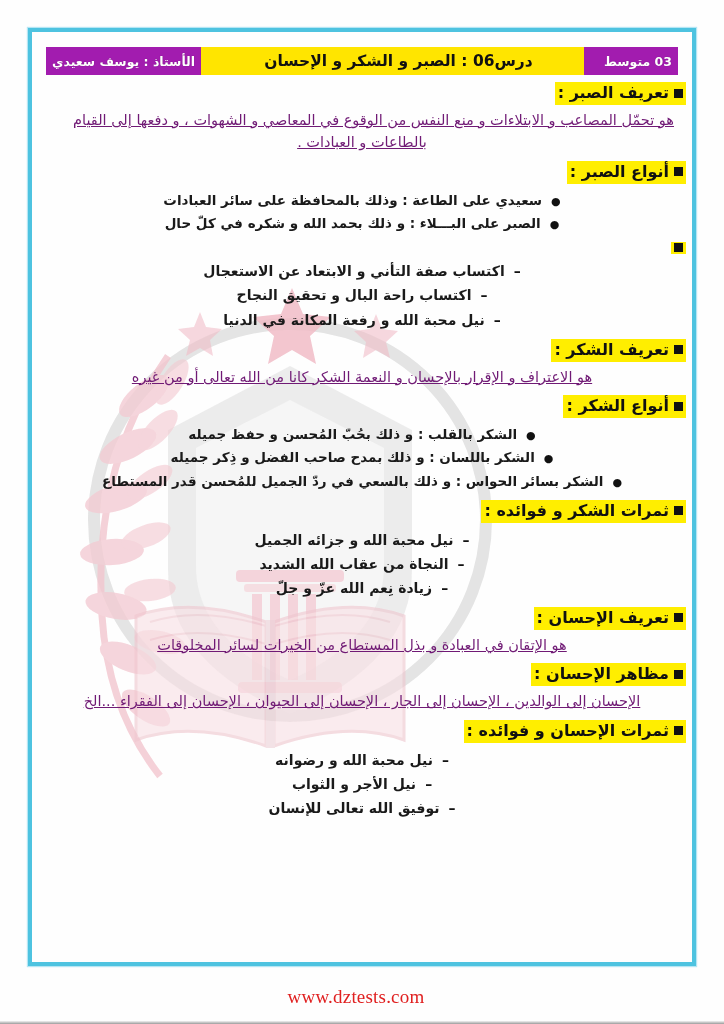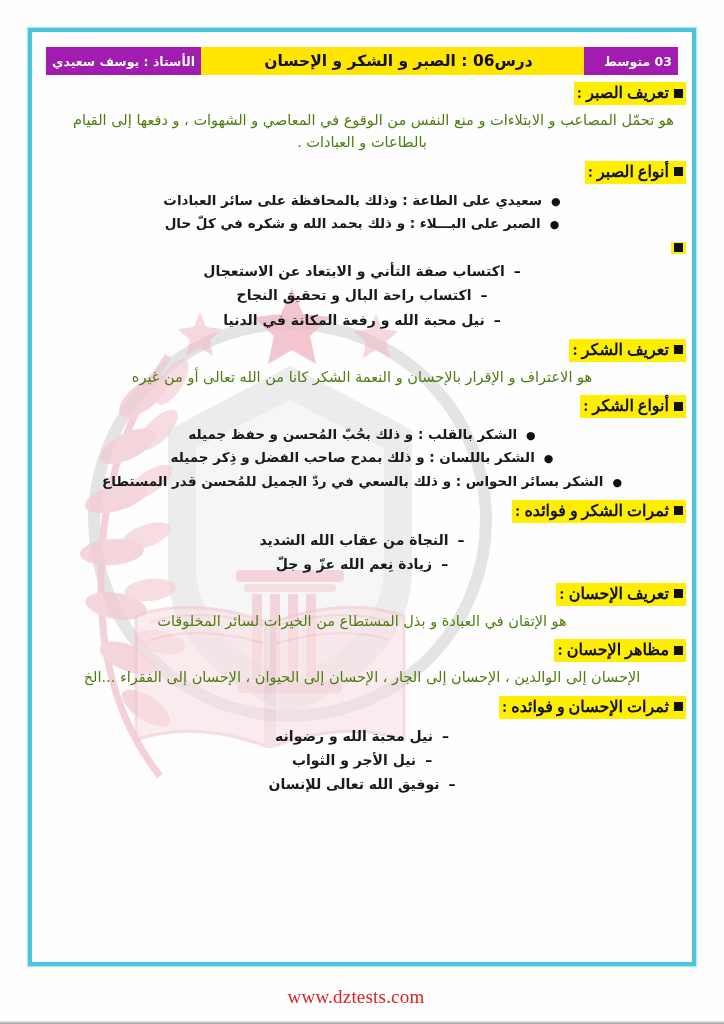--- a/index.html
+++ b/index.html
@@ -105,21 +105,20 @@
 
   
   .section { margin-top: 7px; }
 
   .heading-row {
     display: flex;
     justify-content: flex-start;
     direction: rtl;
     padding-left: 0;
     padding-right: 2px;
-    font-family: Liberation Serif, serif;
   }
   .heading {
     background: #ffee00;
     font-size: 16px;
     font-weight: bold;
     color: #111111;
     padding: 1px 3px 2px 3px;
     line-height: 1.25;
     white-space: nowrap;
     display: inline-flex;
@@ -132,23 +131,24 @@
     height: 9px;
     background: #111111;
     flex: 0 0 auto;
   }
 
   .para {
     direction: rtl;
     text-align: center;
     font-size: 14.5px;
     line-height: 1.55;
-    color: #4d7c0f;
+    color: #701a75;
     margin: 4px 14px 0 14px;
     font-weight: 500;
+    text-decoration: underline;
   }
   .para.justify {
     text-align: right;
     text-align-last: center;
   }
 
   
   ul.dot-list, ul.dash-list {
     list-style: none;
     margin: 5px 0 0 0;
@@ -358,20 +358,24 @@
     <div class="section">
       <div class="heading-row">
         <div class="heading">
           <span class="bullet-square"></span>
           <span>ثمرات الشكر و فوائده :</span>
         </div>
       </div>
       <ul class="dash-list list-shift-2">
         <li>
           <span class="li-marker dash"></span>
+          <span class="li-text">نيل محبة الله و جزائه الجميل</span>
+        </li>
+        <li>
+          <span class="li-marker dash"></span>
           <span class="li-text">النجاة من عقاب الله الشديد</span>
         </li>
         <li>
           <span class="li-marker dash"></span>
           <span class="li-text">زيادة نِعم الله عزّ و جلّ</span>
         </li>
       </ul>
     </div>
 
     <div class="section">

